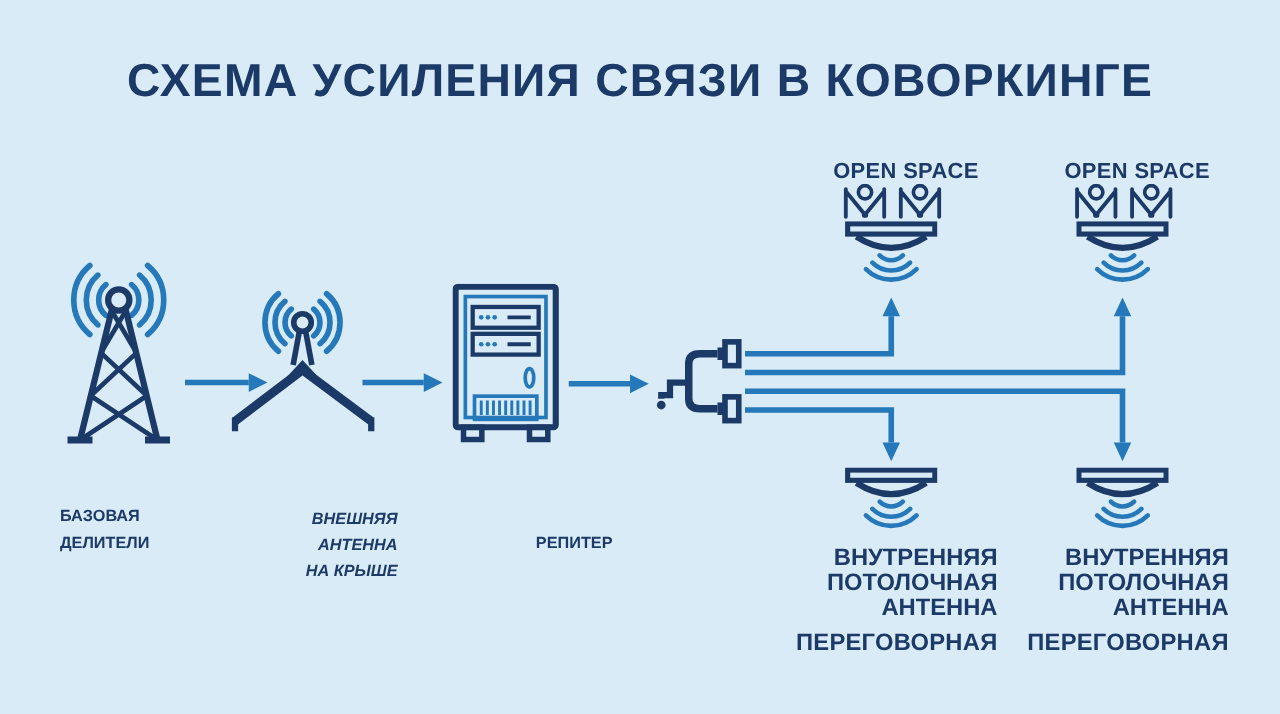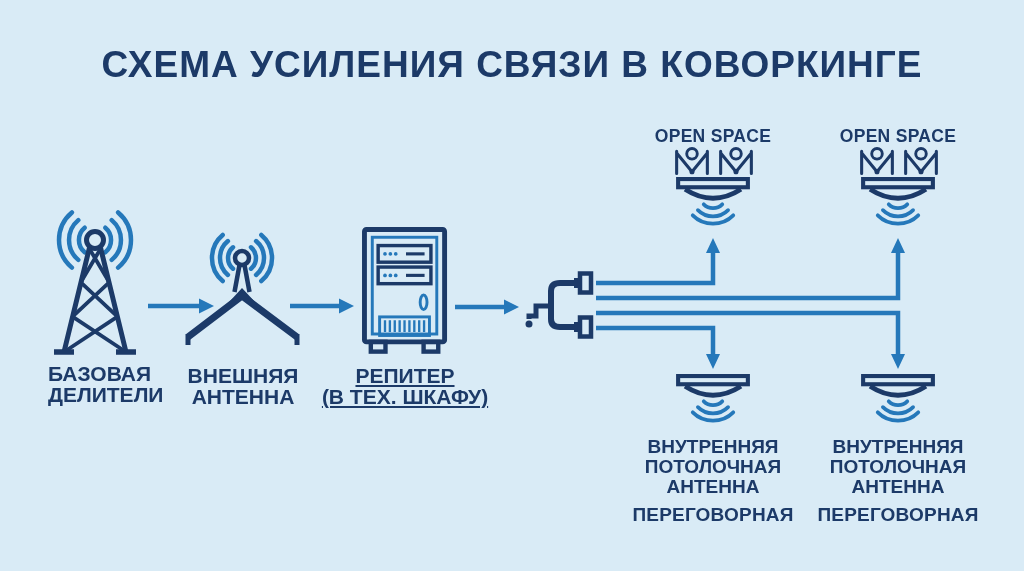--- a/index.html
+++ b/index.html
@@ -2,22 +2,22 @@
 <html style="--bg: #d9ebf6; --navy: #1c3a68; --blue: #2578ba;"><head>
 <meta charset="utf-8">
 <style>
   :root { --bg:#d9ebf6; --navy:#1c3a68; --blue:#2578ba; }
   html,body { margin:0; padding:0; }
   body { width:1024px; height:571px; background:var(--bg); font-family:"Liberation Sans",sans-serif; overflow:hidden; }
   .stage { position:relative; width:1024px; height:550px; background:var(--bg); }
   .abs { position:absolute; }
   .lbl { color:var(--navy); font-weight:bold; }
   .title { left:0; right:0; top:44px; text-align:center; font-size:37px; font-weight:bold; letter-spacing:1px; color:var(--navy); white-space:nowrap; }
-  .node-label { font-size:21px; line-height:21px; }
-  .center { text-align:center; }
+  .node-label { font-size:13px; line-height:21px;margin-top:39px; }
+  .center { text-align:right; }
   .os-label { font-size:17.5px; letter-spacing:0.3px; }
   .small-label { font-size:19px; line-height:20px; }
   .room-label { font-size:19px; letter-spacing:0.2px; }
   .people-row { display:flex; gap:6px; }
   svg { display:block; }
   .overlay { left:0; top:0; width:1024px; height:571px; pointer-events:none; }
 </style>
 </head>
 <body>
 
@@ -77,23 +77,24 @@
       <path d="M81.3 5 A30 30 0 0 1 81.3 51"></path>
     </g>
     <g stroke="var(--navy)" fill="none">
       <circle cx="62" cy="28" r="7" stroke-width="4.5"></circle>
       <path d="M59.5 35 L54.5 62 M64.5 35 L69.5 62" stroke-width="4.5"></path>
       <path d="M50 75 L62 62 L74 75" stroke-width="5.5"></path>
       <path d="M8 107 L62 66 L117 107" stroke-width="7"></path>
       <path d="M8 104 V115 M117 104 V115" stroke-width="5"></path>
     </g>
   </svg>
-  <div class="abs lbl node-label center" style="left:168px; width:150px; top:365px;">
+  <div class="abs lbl node-label center" style="left:168px; width:150px; top:365px;font-style:italic;">
     <div>ВНЕШНЯЯ</div>
     <div>АНТЕННА</div>
+    <div>НА КРЫШЕ</div>
   </div>
 
   <svg class="abs" style="left:362px; top:227px;" width="88" height="129" viewBox="0 0 90 132">
     <rect x="2.5" y="2.5" width="82" height="115" rx="2" stroke="var(--navy)" stroke-width="5" fill="none"></rect>
     <rect x="10.5" y="10.5" width="66" height="99" stroke="var(--blue)" stroke-width="3" fill="none"></rect>
     <rect x="9" y="117.5" width="15" height="10" stroke="var(--navy)" stroke-width="4.5" fill="none"></rect>
     <rect x="63" y="117.5" width="15" height="10" stroke="var(--navy)" stroke-width="4.5" fill="none"></rect>
     <g>
       <rect x="16.5" y="19" width="54" height="17" stroke="var(--navy)" stroke-width="3.5" fill="none"></rect>
       <circle cx="23.5" cy="27.5" r="1.9" fill="var(--blue)"></circle>
@@ -107,23 +108,22 @@
         <circle cx="29" cy="49.5" r="1.9" fill="var(--blue)"></circle>
         <circle cx="34.5" cy="49.5" r="1.9" fill="var(--blue)"></circle>
       <path d="M45 49.5 H64" stroke="var(--navy)" stroke-width="3.2"></path>
     </g>
     <ellipse cx="63" cy="77" rx="3.5" ry="7.5" stroke="var(--blue)" stroke-width="3" fill="none"></ellipse>
     <g>
       <rect x="18" y="92" width="51" height="19" stroke="var(--blue)" stroke-width="3" fill="none"></rect>
       <path d="M23.5 95.5 V107.5 M28.5 95.5 V107.5 M33.5 95.5 V107.5 M38.5 95.5 V107.5 M43.5 95.5 V107.5 M48.5 95.5 V107.5 M53.5 95.5 V107.5 M58.5 95.5 V107.5 M63.5 95.5 V107.5" stroke="var(--blue)" stroke-width="2.4"></path>
     </g>
   </svg>
-  <div class="abs lbl node-label center" style="left:320px; width:170px; top:365px;text-decoration:underline;">
+  <div class="abs lbl node-label center" style="left:320px; width:170px; top:384px;">
     <div>РЕПИТЕР</div>
-    <div>(В ТЕХ. ШКАФУ)</div>
   </div>
 
   <svg class="abs" style="left:522px; top:258px;" width="80" height="85" viewBox="0 0 80 85">
     <path d="M52 25 H38 Q29 25 29 33 V61 Q29 69 38 69 H52" stroke="var(--navy)" stroke-width="6" fill="none"></path>
     <path d="M29 48 H14 V58 H7 V61" stroke="var(--navy)" stroke-width="5" fill="none"></path>
     <circle cx="7" cy="66" r="3.5" fill="var(--navy)"></circle>
     <rect x="52" y="20" width="6" height="10" fill="var(--navy)"></rect>
     <rect x="58" y="15.5" width="11" height="19" stroke="var(--navy)" stroke-width="4.5" fill="none"></rect>
     <rect x="52" y="64" width="6" height="10" fill="var(--navy)"></rect>
     <rect x="58" y="59.5" width="11" height="19" stroke="var(--navy)" stroke-width="4.5" fill="none"></rect>

